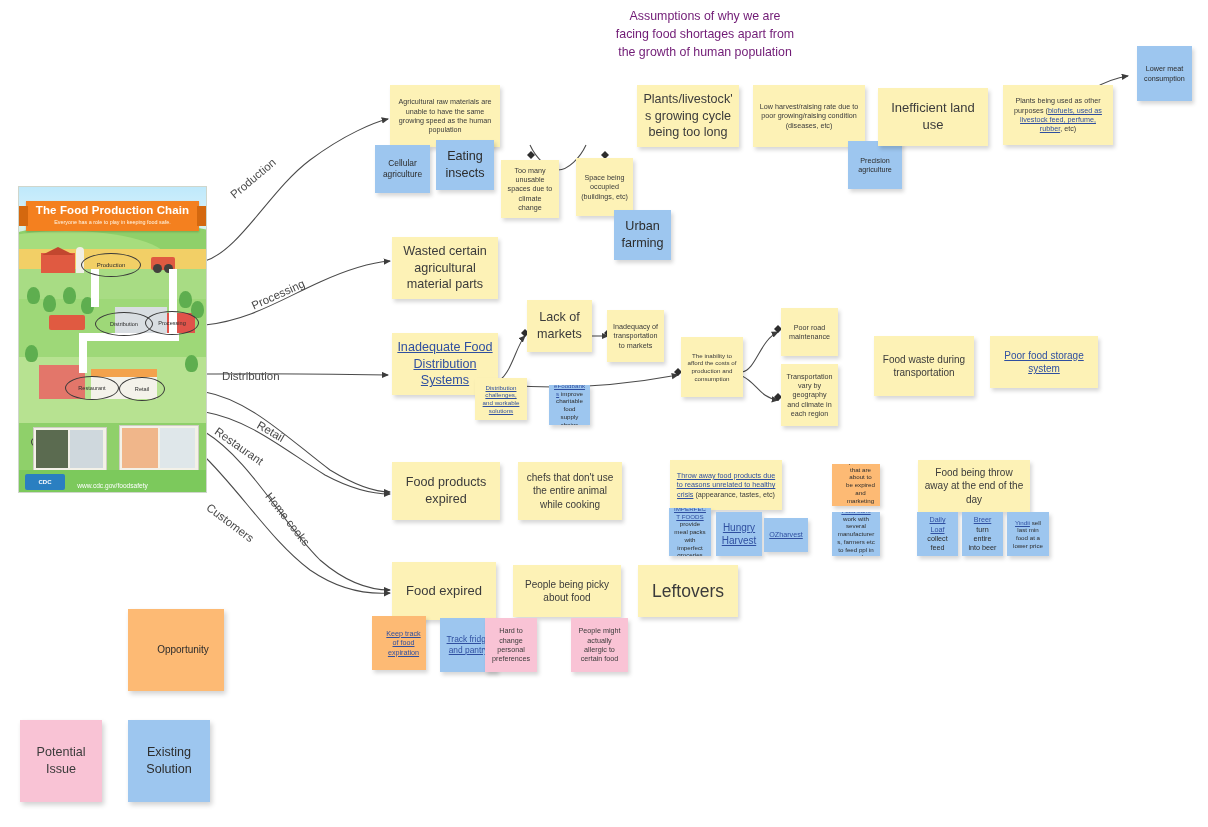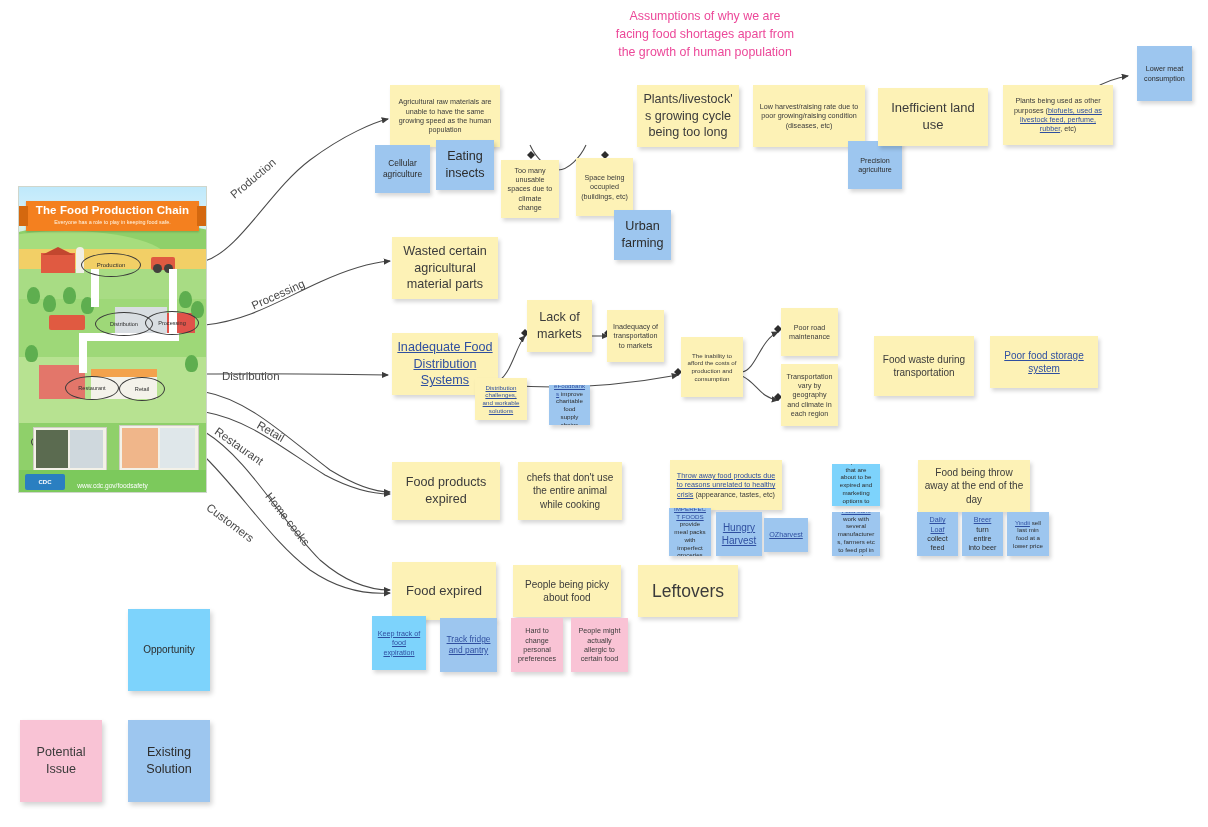--- a/index.html
+++ b/index.html
@@ -24,38 +24,38 @@
     justify-content:center;
     text-align:center;
     padding:4px 5px;
     line-height:1.22;
     box-shadow:2px 3px 4px rgba(0,0,0,0.16);
     word-wrap:break-word;
     overflow:hidden;
   }
   .yellow{background:#fdf2b6;color:#3b3b3b;}
   .blue{background:#9dc6ef;color:#2c2c2c;}
-  .green{background:#7dd3fc;color:#2c2c2c;}
+  .green{background:#fdba74;color:#2c2c2c;padding-left:14px;}
   .pink{background:#f9c3d5;color:#3b3b3b;}
   .lnk{color:#2f4fa0;text-decoration:underline;}
   .note .inner{width:100%;}
 
   
   .fs-xxs{font-size:6.2px;line-height:1.25;}
   .fs-xs{font-size:7.2px;line-height:1.3;}
   .fs-s{font-size:8.4px;line-height:1.3;}
   .fs-m{font-size:10px;line-height:1.32;}
   .fs-l{font-size:12.6px;line-height:1.32;}
   .fs-xl{font-size:13px;line-height:1.3;}
   .fs-xxl{font-size:17.5px;line-height:1.3;}
 
   
   #heading{
     position:absolute;left:540px;top:8px;width:330px;
-    text-align:center;font-size:12.4px;line-height:1.45;color:#ec4899;
+    text-align:center;font-size:12.4px;line-height:1.45;color:#701a75;
   }
 
   
   .branch-label{
     position:absolute;font-size:11.5px;color:#4a4a4a;white-space:nowrap;
     transform-origin:left center;
   }
 
   
   .legend-note{
@@ -412,21 +412,21 @@
   </div>
 
   <div class="note blue fs-s" style="left:440px;top:618px;width:57px;height:54px;">
     <span class="inner lnk">Track fridge and pantry</span>
   </div>
 
   <div class="note yellow fs-m" style="left:513px;top:565px;width:108px;height:52px;">
     <span class="inner">People being picky about food</span>
   </div>
 
-  <div class="note pink fs-xs" style="left:511px;top:618px;width:52px;height:54px;">
+  <div class="note pink fs-xs" style="left:485px;top:618px;width:52px;height:54px;">
     <span class="inner">Hard to change personal preferences</span>
   </div>
 
   <div class="note pink fs-xs" style="left:571px;top:618px;width:57px;height:54px;">
     <span class="inner">People might actually allergic to certain food</span>
   </div>
 
   <div class="note yellow fs-xxl" style="left:638px;top:565px;width:100px;height:52px;">
     <span class="inner">Leftovers</span>
   </div>

